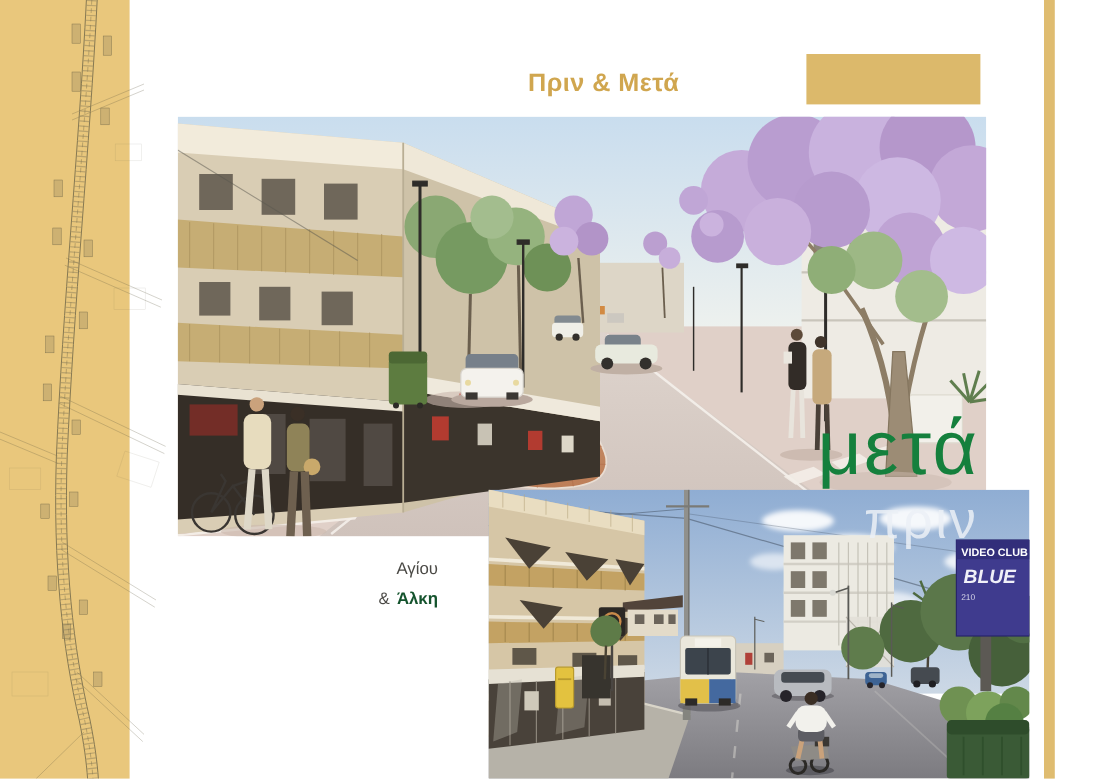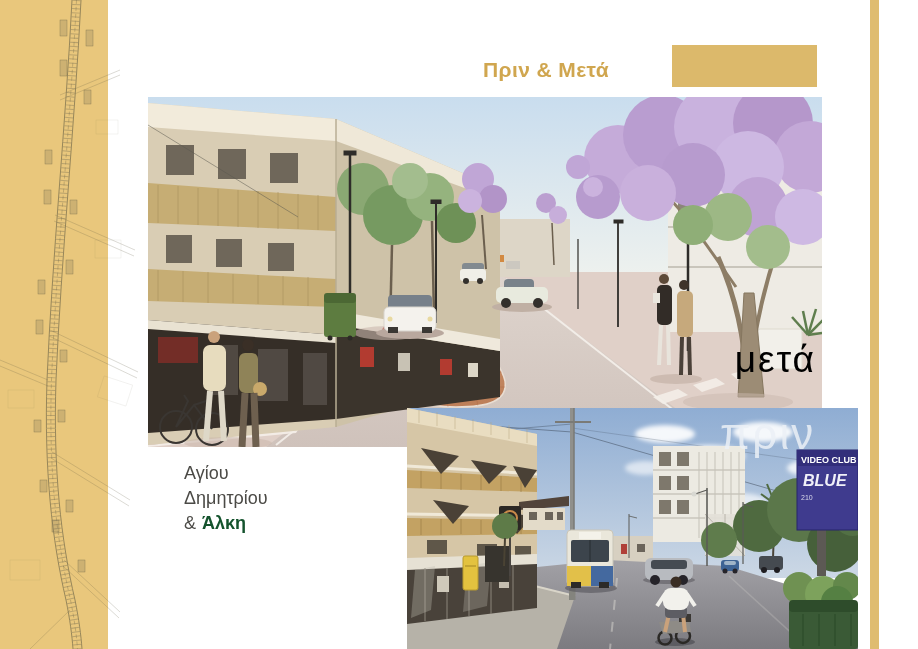--- a/index.html
+++ b/index.html
@@ -18,44 +18,44 @@
   .gold-strip{
     position:absolute;left:870px;top:0;width:9px;height:649px;
     background:#dfbc70;
   }
   .gold-block{
     position:absolute;left:672px;top:45px;width:145px;height:42px;
     background:#dcb96b;
   }
   .header-title{
     position:absolute;left:440px;top:58px;width:212px;
-    text-align:center;font-size:21px;font-weight:bold;
+    text-align:left;font-size:21px;font-weight:bold;
     letter-spacing:.4px;color:#d0a64f;line-height:24px;
   }
   .after-fig{
     position:absolute;left:148px;top:97px;width:674px;height:350px;overflow:hidden;
   }
   .after-fig svg{display:block;width:674px;height:350px;}
   .after-label{
     position:absolute;right:6px;top:244px;
-    font-size:37px;font-weight:300;color:#000000;
+    font-size:64px;font-weight:300;color:#15803d;
     letter-spacing:2px;line-height:1;margin-left:16px;
   }
   .before-fig{
     position:absolute;left:407px;top:408px;width:451px;height:241px;overflow:hidden;
   }
   .before-fig svg{display:block;width:451px;height:241px;}
   .before-label{
     position:absolute;left:313px;top:4px;
     font-size:44px;font-weight:300;color:rgba(235,240,246,0.85);
     letter-spacing:2px;line-height:1;
   }
   .location{
-    position:absolute;left:184px;top:461px;width:195px;
-    font-size:18px;line-height:25px;color:#4b4a46;
+    position:absolute;left:170px;top:461px;width:195px;
+    text-align:right;font-size:14px;line-height:25px;color:#4b4a46;
   }
   .location .bold{font-weight:bold;color:#14532d;}
   .location .amp{font-weight:normal;color:#4b4a46;margin-right:6px;}
 </style>
 </head>
 <body>
 
 <div class="sidebar"></div>
 <svg class="sidebar-map" viewBox="0 0 140 649">
   <g stroke="#5f5a42" fill="none" opacity="0.75">
@@ -354,21 +354,20 @@
     <circle cx="112" cy="292" r="7" fill="#c9a96b"></circle>
     <line x1="97" y1="296" x2="94" y2="350" stroke="#6e604f" stroke-width="7"></line>
     <line x1="106" y1="296" x2="108" y2="350" stroke="#6e604f" stroke-width="7"></line>
   </g>
 </svg>
 <div class="after-label">μετά</div>
 </div>
 
 <div class="location">
   <div>Αγίου</div>
-  <div>Δημητρίου</div>
   <div><span class="amp">&amp;</span><span class="bold">Άλκη</span></div>
 </div>
 
 <div class="before-fig">
 <svg viewBox="0 0 451 241">
   <defs>
     <linearGradient id="skyB" x1="0" y1="0" x2="0" y2="1">
       <stop offset="0" stop-color="#8fadd3"></stop>
           <stop offset="1" stop-color="#ccd8e5"></stop>
     </linearGradient>

